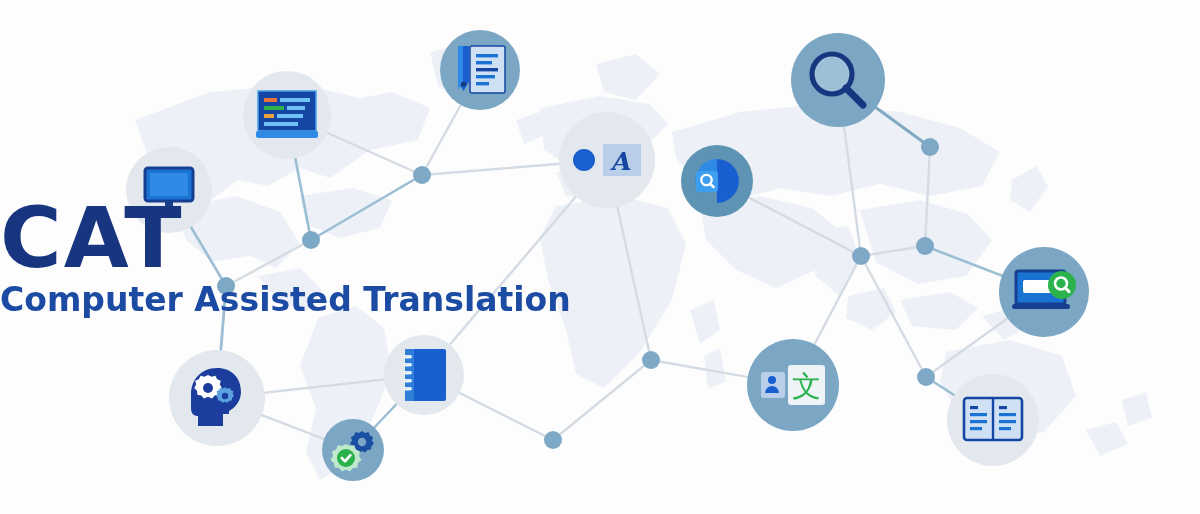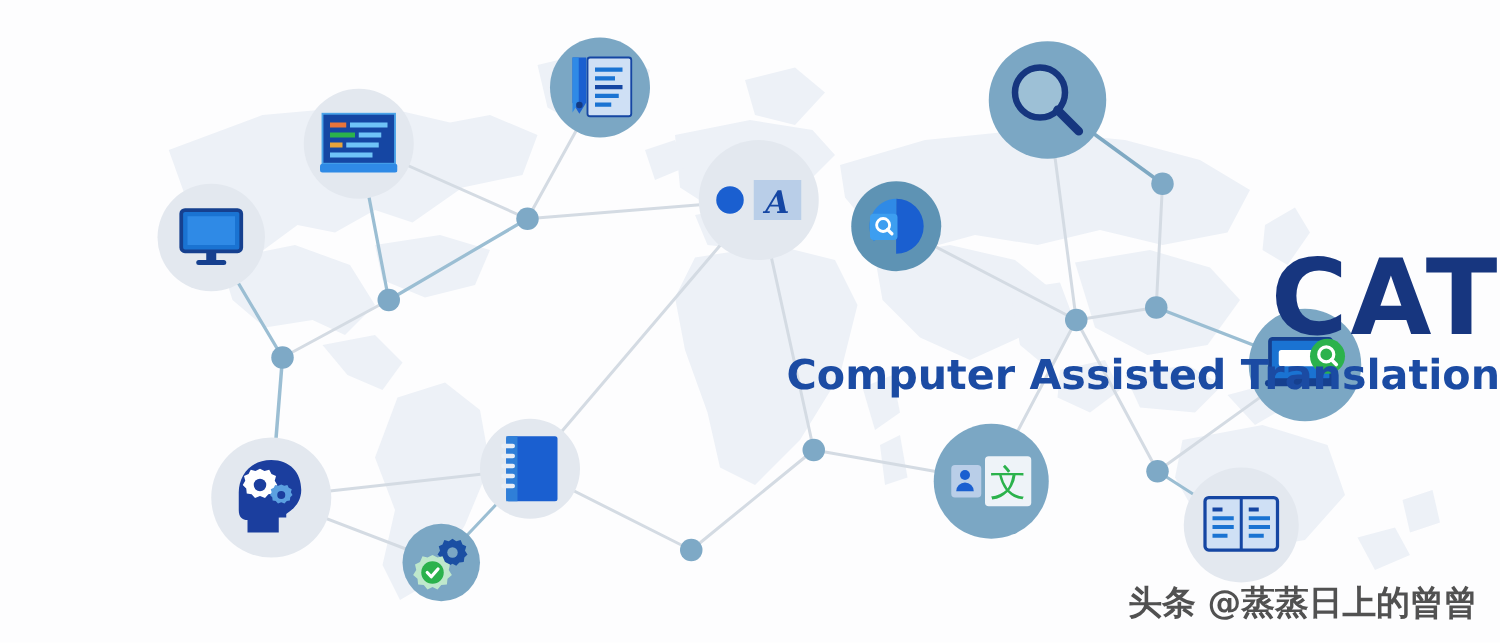--- a/index.html
+++ b/index.html
@@ -10,21 +10,21 @@
   }
   #stage{position:relative;width:1200px;height:514px;background:#fdfdfe;overflow:hidden;}
   #worldmap,#network{position:absolute;inset:0;width:1200px;height:514px;}
   #worldmap{opacity:1;}
   .node-circle{position:absolute;border-radius:50%;display:flex;align-items:center;justify-content:center;}
   .pale{background:#e3e8ef;}
   .steel{background:#7ba7c4;}
   .steel-d{background:#5e93b4;}
 
   
-  #headline{position:absolute;left:0;top:196px;width:1200px;text-align:right;pointer-events:none;}
+  #headline{position:absolute;left:0;top:196px;width:1200px;text-align:left;pointer-events:none;}
   #cat-title{
     font-size:84px;font-weight:bold;letter-spacing:2px;line-height:1;
     color:#17367f;font-family:"DejaVu Sans","Liberation Sans",sans-serif;
   }
   #cat-subtitle{
     margin-top:0;font-size:33px;font-weight:bold;letter-spacing:0px;
     color:#1b4ba3;font-family:"DejaVu Sans","Liberation Sans",sans-serif;
   }
   
   #watermark{
@@ -268,15 +268,14 @@
       </g>
       <circle cx="42" cy="32" r="3.2" fill="#1b3e9e"></circle>
     </svg>
   </div>
 
   <div id="headline">
     <div id="cat-title">CAT</div>
     <div id="cat-subtitle">Computer Assisted Translation</div>
   </div>
 
-  <div id="watermark">头条 @蒸蒸日上的曾曾</div>
 
 </div>
 
 </body></html>

